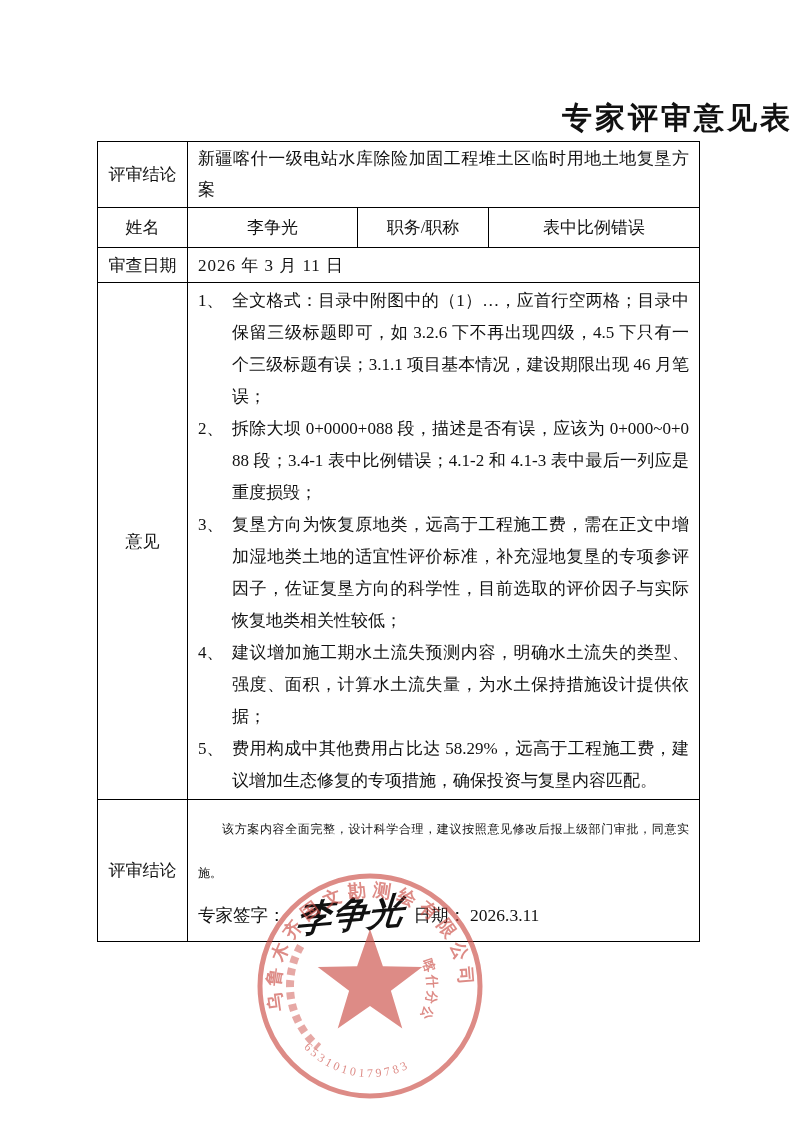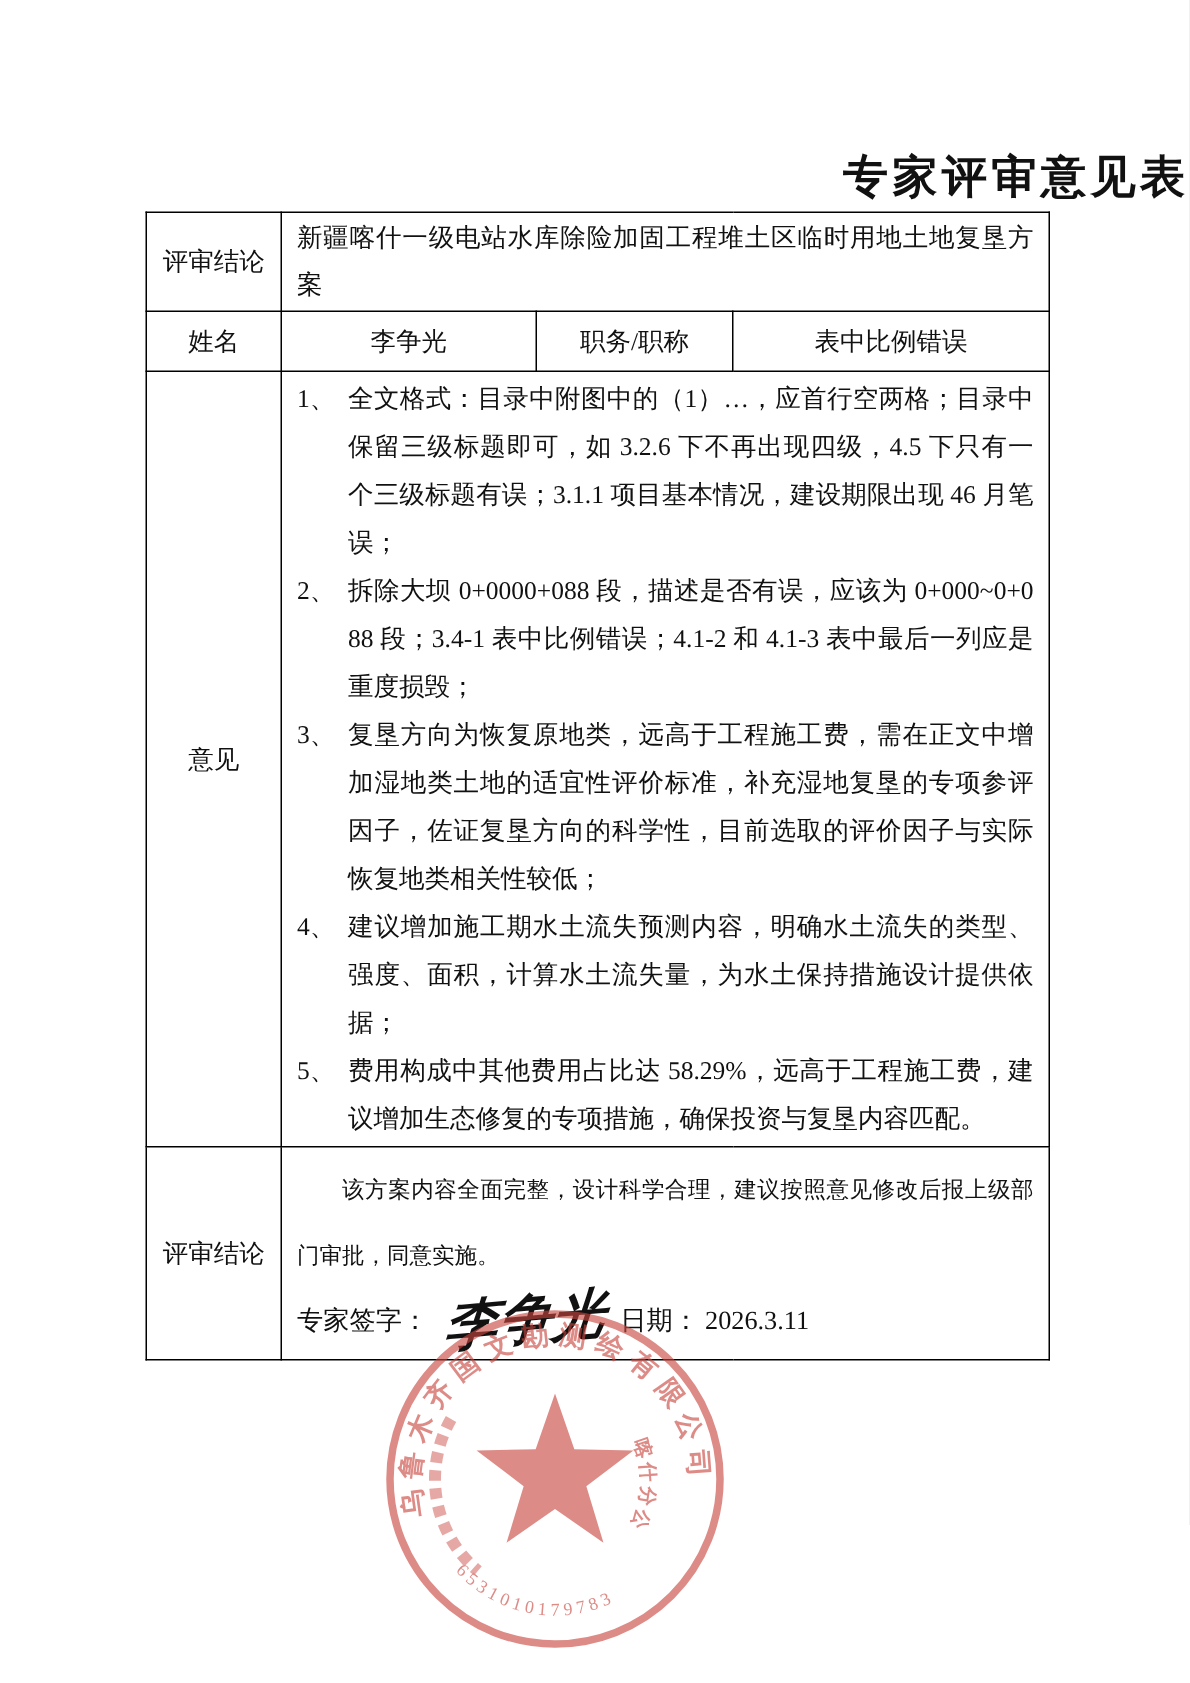--- a/index.html
+++ b/index.html
@@ -47,21 +47,21 @@
     padding-left:34px;
     line-height:32px;
     font-size:17px;
     text-align:justify;
   }
   .opinion-num { position:absolute; left:0; top:0; }
   .concl-cell { vertical-align:top; padding:6px 12px 4px 12px; }
   .concl-text {
     text-indent:2em;
     line-height:44px;
-    font-size:15px;
+    font-size:12px;
     text-align:justify;
     margin:0;
   }
   .sign-row {
     display:flex; justify-content:flex-start; align-items:center;
     gap:4px; margin-top:0; padding-right:2px;
     font-size:17.5px; line-height:40px;
   }
   .signature {
     display:inline-block;
@@ -100,20 +100,24 @@
     <tbody>
         <tr class="r1">
       <td class="lab">评审结论</td>
       <td class="val" colspan="3">新疆喀什一级电站水库除险加固工程堆土区临时用地土地复垦方案</td>
     </tr>
     <tr class="r2">
       <td class="lab">姓名</td>
       <td class="center">李争光</td>
       <td class="lab">职务/职称</td>
       <td class="center">表中比例错误</td>
+    </tr>
+    <tr class="r4">
+      <td class="lab">审查日期</td>
+      <td class="date-val" colspan="3">2026 年 3 月 11 日</td>
     </tr>
     <tr class="r5">
       <td class="lab">意见</td>
       <td class="opinions" colspan="3">
         <div class="opinion-item">
           <span class="opinion-num">1、</span><span>全文格式：目录中附图中的（1）…，应首行空两格；目录中保留三级标题即可，如 3.2.6 下不再出现四级，4.5 下只有一个三级标题有误；3.1.1 项目基本情况，建设期限出现 46 月笔误；</span>
         </div>
         <div class="opinion-item">
           <span class="opinion-num">2、</span><span>拆除大坝 0+0000+088 段，描述是否有误，应该为 0+000~0+088 段；3.4-1 表中比例错误；4.1-2 和 4.1-3 表中最后一列应是重度损毁；</span>
         </div>

